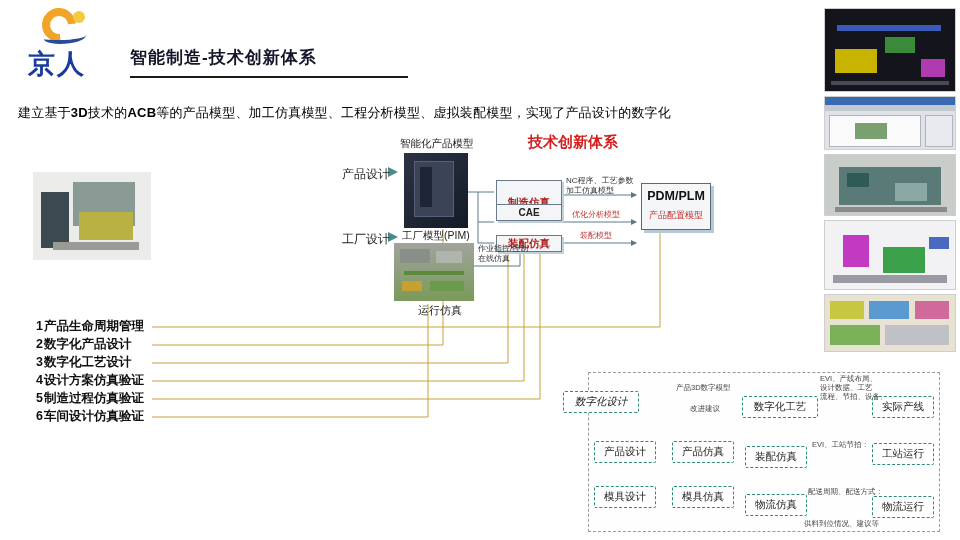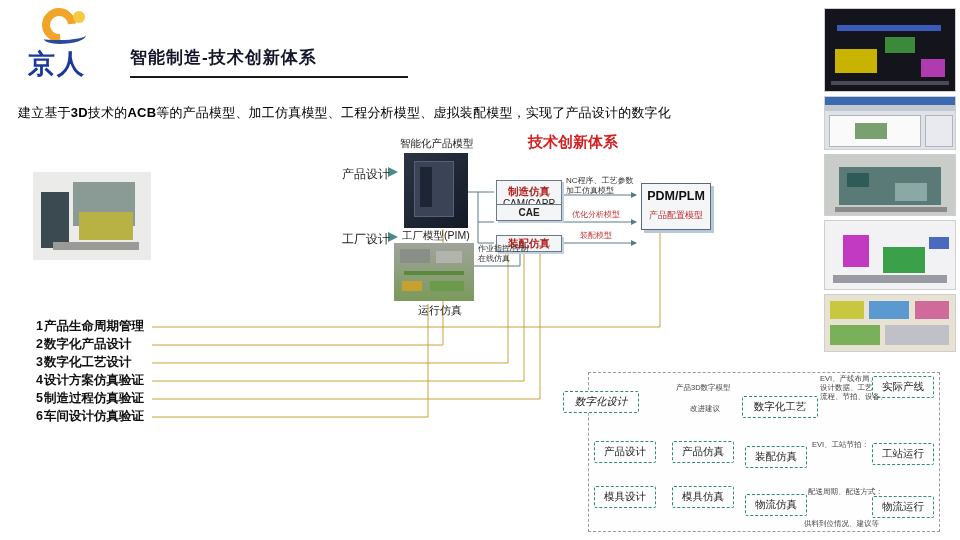--- a/index.html
+++ b/index.html
@@ -116,21 +116,21 @@
 
   <div class="abs lbl" style="left:400px;top:137px;font-size:10.5px;">智能化产品模型</div>
   <div class="abs" style="left:528px;top:133px;font-size:15px;font-weight:bold;color:#d42020;">技术创新体系</div>
 
   <div class="abs lbl" style="left:342px;top:166px;font-size:12px;">产品设计</div>
   <div class="thumb" style="left:404px;top:153px;width:64px;height:75px;background:linear-gradient(135deg,#2c3444,#141a26);border:none;">
     <div class="ti" style="left:10px;top:8px;width:40px;height:56px;background:#3a4456;border:1px solid #56607a;"></div>
     <div class="ti" style="left:16px;top:14px;width:12px;height:40px;background:#1e2636;"></div>
   </div>
 
-  <div class="abs dbox" style="left:496px;top:180px;width:66px;height:30px;padding-top:4px;">
+  <div class="abs dbox" style="left:496px;top:180px;width:66px;height:30px;padding-top:15px;">
     <div class="l1">制造仿真</div>
     <div class="l2">CAM/CAPP</div>
   </div>
   <div class="abs dbox" style="left:496px;top:204px;width:66px;height:17px;">
     <div class="l2" style="line-height:15px;font-weight:bold;">CAE</div>
   </div>
   <div class="abs dbox" style="left:496px;top:235px;width:66px;height:17px;">
     <div class="l1" style="line-height:15px;">装配仿真</div>
   </div>
 
@@ -167,21 +167,21 @@
     <div class="cap-item"><span class="num">3</span><span class="txt">数字化工艺设计</span></div>
     <div class="cap-item"><span class="num">4</span><span class="txt">设计方案仿真验证</span></div>
     <div class="cap-item"><span class="num">5</span><span class="txt">制造过程仿真验证</span></div>
     <div class="cap-item"><span class="num">6</span><span class="txt">车间设计仿真验证</span></div>
   </div>
 
   <div class="abs fc-wrap" style="left:588px;top:372px;width:352px;height:160px;"></div>
 
   <div class="fc-node" style="left:563px;top:391px;width:76px;font-style:italic;">数字化设计</div>
   <div class="fc-node" style="left:742px;top:396px;width:76px;">数字化工艺</div>
-  <div class="fc-node" style="left:872px;top:376px;width:62px;">实际产线</div>
+  <div class="fc-node" style="left:872px;top:396px;width:62px;">实际产线</div>
 
   <div class="fc-node" style="left:594px;top:441px;width:62px;">产品设计</div>
   <div class="fc-node" style="left:672px;top:441px;width:62px;">产品仿真</div>
   <div class="fc-node" style="left:745px;top:446px;width:62px;">装配仿真</div>
   <div class="fc-node" style="left:872px;top:443px;width:62px;">工站运行</div>
 
   <div class="fc-node" style="left:594px;top:486px;width:62px;">模具设计</div>
   <div class="fc-node" style="left:672px;top:486px;width:62px;">模具仿真</div>
   <div class="fc-node" style="left:745px;top:494px;width:62px;">物流仿真</div>
   <div class="fc-node" style="left:872px;top:496px;width:62px;">物流运行</div>

